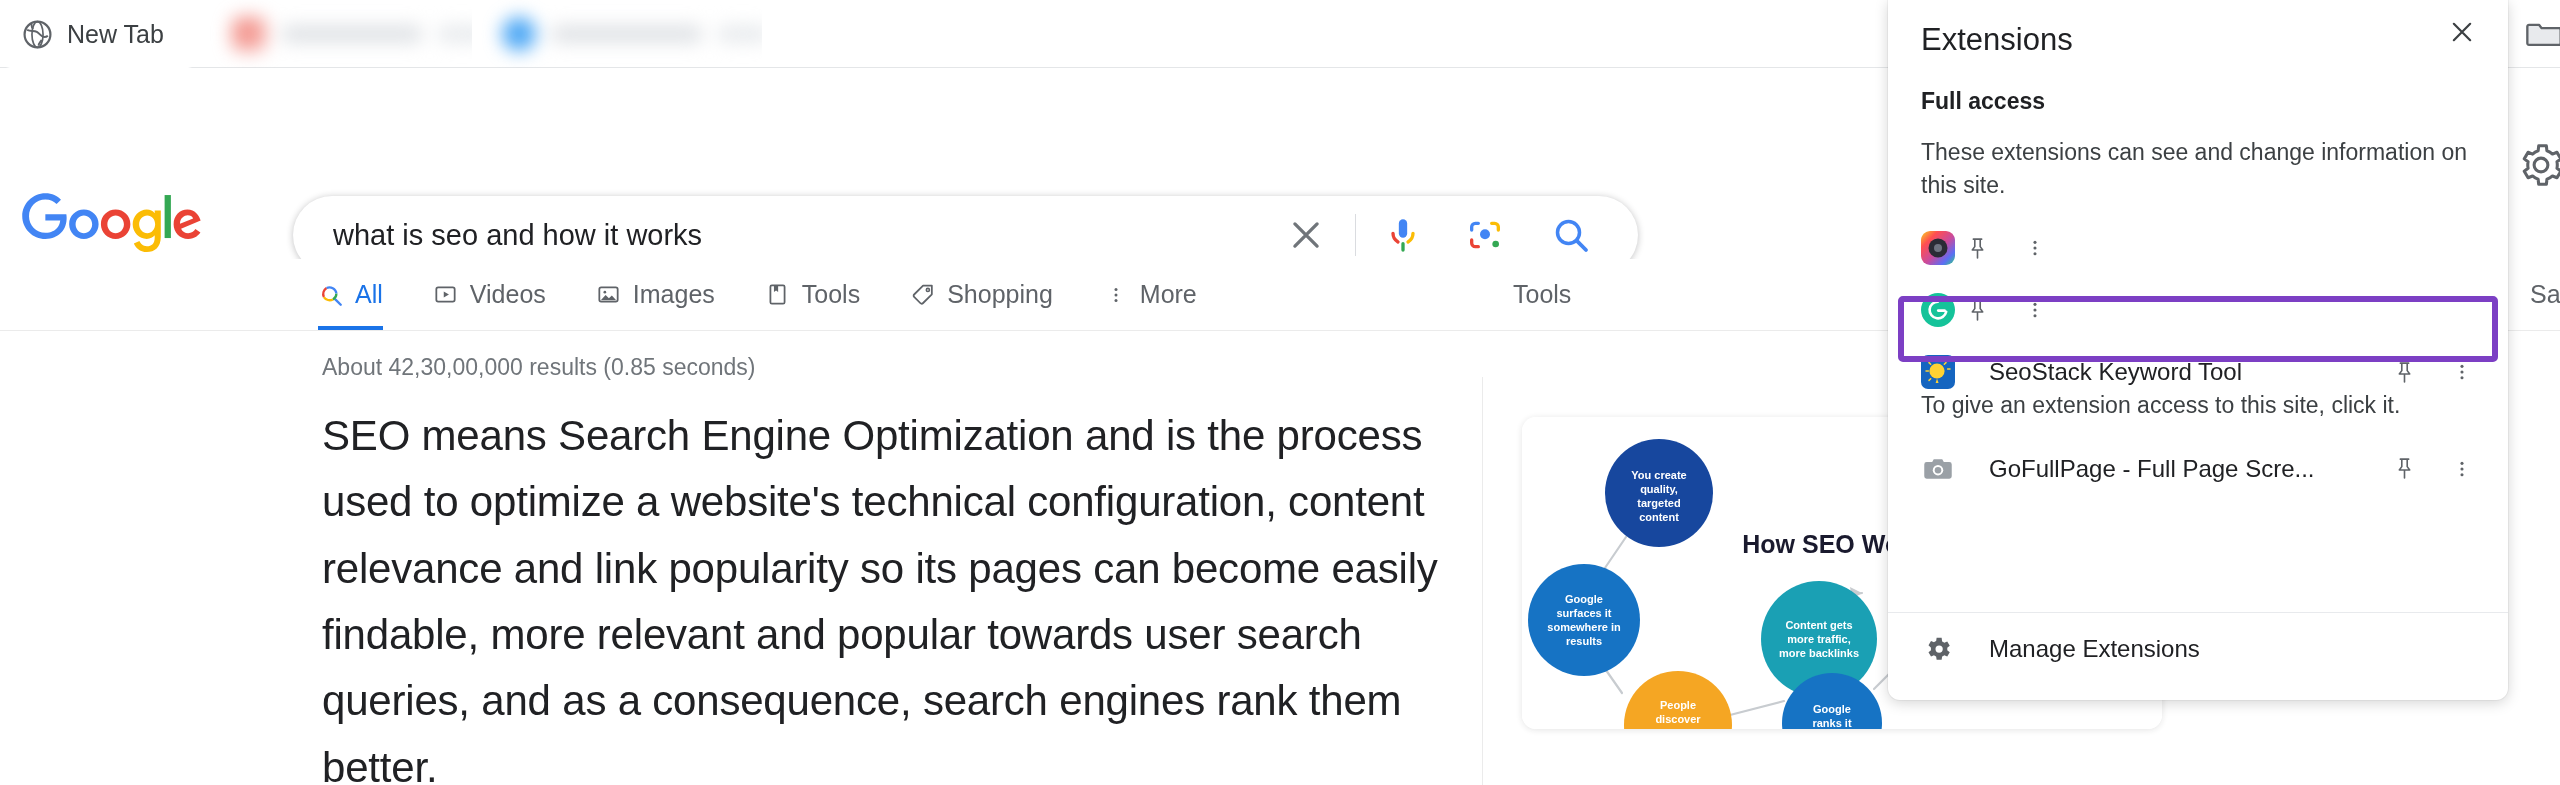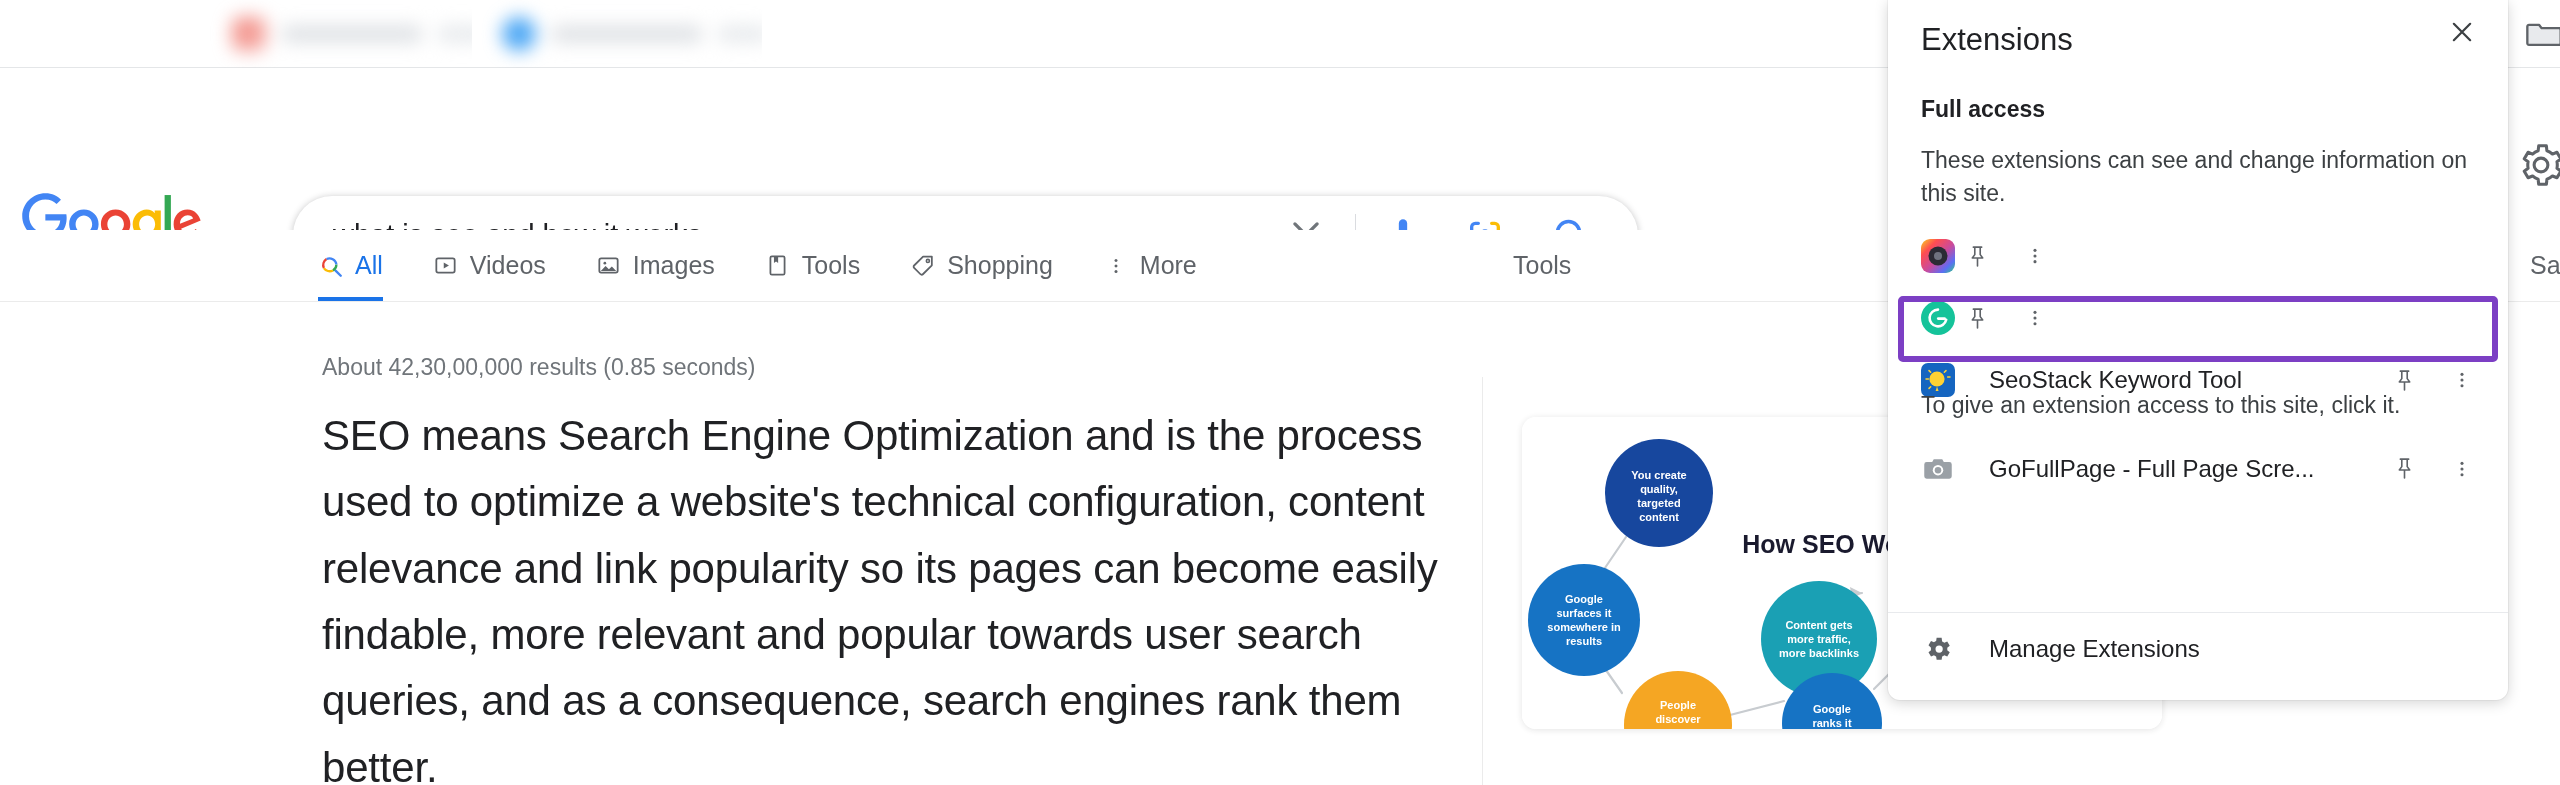--- a/index.html
+++ b/index.html
@@ -50,21 +50,21 @@
   }
   .sb-icon { flex:none; display:flex; align-items:center; justify-content:center; }
   .clear-x { width:62px; height:62px; }
   .sb-sep { width:1px; height:42px; background:#dadce0; margin:0 18px; }
   .mic-ic { width:58px; height:58px; }
   .lens-ic { width:58px; height:58px; margin-left:24px; }
   .mag-ic { width:58px; height:58px; margin-left:28px; margin-right:38px; }
 
   
   .navrow {
-    position:absolute; top:230px; left:0; width:2560px; height:72px;
+    position:absolute; top:259px; left:0; width:2560px; height:72px;
     border-bottom:1px solid #ebebeb; background:#fff;text-align:center;
   }
   .navtabs { position:absolute; left:318px; top:0; display:flex; align-items:center; height:71px; gap:0; }
   .navtab {
     display:flex; align-items:center; gap:11px; height:71px;
     padding:0 25px; font-size:25px; color:#5f6368; position:relative;
     cursor:pointer; white-space:nowrap;
   }
   .navtab:first-child { padding-left:0; }
   .navtab.active { color:#1a73e8; }
@@ -108,21 +108,21 @@
     z-index:40;
   }
   .ext-title {
     position:absolute; left:33px; top:22px; font-size:31px; color:#202124;
   }
   .ext-close {
     position:absolute; right:22px; top:8px; width:48px; height:48px;
     display:flex; align-items:center; justify-content:center; cursor:pointer;
   }
   .sec-head {
-    font-size:23px; font-weight:bold; color:#202124; padding:0 33px; margin-top:8px;
+    font-size:23px; font-weight:bold; color:#202124; padding:0 33px; margin-top:0;
   }
   .sec-desc {
     font-size:23px; color:#3c4043; padding:0 33px; line-height:1.42; margin-top:21px;
   }
   .ext-section { position:absolute; left:0; width:620px; }
   #sec-full { top:88px; }
   #sec-req  { top:368px; }
 
   .ext-list { margin-top:16px; }
   .ext-row {
@@ -155,20 +155,31 @@
 
   .edge-gear { position:absolute; left:2518px; top:142px; width:46px; height:46px; z-index:5; }
 </style>
 </head>
 <body>
 
 <div id="root">
 
   <div class="tabstrip">
 
+    <div class="tab tab-active">
+      <span class="globe-icon">
+        <svg viewBox="0 0 24 24" width="31" height="31">
+          <circle cx="12" cy="12" r="10" fill="none" stroke="#5f6368" stroke-width="1.7"></circle>
+          <path d="M4 8.5c3 1.5 5 0 7.5 1.5S15 14 17 14s3-1 3-1" fill="none" stroke="#5f6368" stroke-width="1.5"></path>
+          <path d="M7 3.2c1 2 0 3.4 1.6 4.6M13 20.6c-.6-1.8 1.3-2.6 2.2-4.4" fill="none" stroke="#5f6368" stroke-width="1.5"></path>
+          <ellipse cx="12" cy="12" rx="4.3" ry="10" fill="none" stroke="#5f6368" stroke-width="1.3"></ellipse>
+        </svg>
+      </span>
+      <span class="tab-label">New Tab</span>
+    </div>
 
     <div class="tab tab-blur" style="left:192px;width:280px;">
       <div class="tab-blur-inner">
         <span class="blur-fav" style="background:linear-gradient(135deg,#f28b82,#f6aea9);"></span>
         <span class="blur-bar" style="width:140px;"></span>
         <span class="blur-bar" style="width:48px;background:#e6e9ec;"></span>
       </div>
     </div>
 
     <div class="tab tab-blur" style="left:462px;width:300px;">

